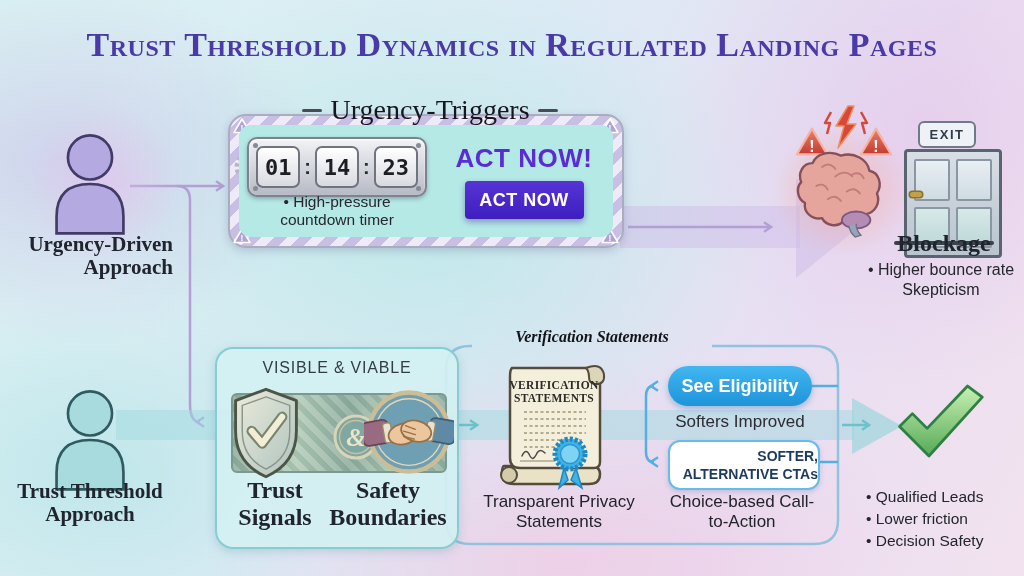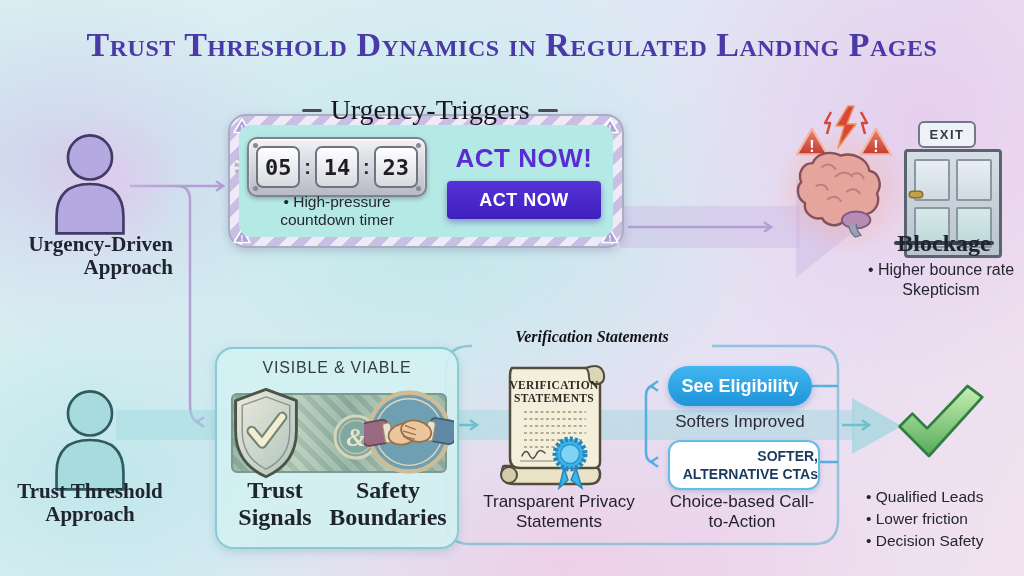--- a/index.html
+++ b/index.html
@@ -46,21 +46,21 @@
     background:linear-gradient(180deg,#ffffff,#d9dae0);
     font-family:"DejaVu Sans Mono",monospace;font-weight:bold;font-size:22px;color:#1d1d22;
     display:flex;align-items:center;justify-content:center;}
   .timer-colon{font-weight:bold;font-size:20px;color:#2a2a30;}
   .rivet{position:absolute;width:5px;height:5px;border-radius:50%;background:#868a96;}
   .gear{position:absolute;top:13px;z-index:-1;}
   .timer-caption{left:10px;top:68px;width:176px;position:absolute;text-align:center;
     font-size:15.5px;line-height:1.15;color:#26262e;}
 
   .act-headline{font-weight:bold;font-size:26px;letter-spacing:0.5px;color:#5a2cd4;}
-  .act-button{width:154px;height:38px;border-radius:4px;
+  .act-button{width:119px;height:38px;border-radius:4px;
     background:linear-gradient(180deg,#5633d6,#3e1fbe);
     color:#ffffff;font-weight:bold;font-size:18px;letter-spacing:0.5px;
     display:flex;align-items:center;justify-content:center;
     box-shadow:0 3px 6px rgba(50,20,140,0.4);cursor:pointer;}
 
   .caption-dark{font-size:18px;color:#22252b;}
 
   .exit-sign{left:918px;top:121px;width:54px;height:23px;background:#eef1f5;
     border:2px solid #707a86;border-radius:6px;display:flex;align-items:center;justify-content:center;
     font-weight:bold;font-size:13px;letter-spacing:1.5px;color:#323c48;z-index:2;}
@@ -186,21 +186,21 @@
             <circle cx="15" cy="15" r="8.5" fill="#d4d8de" stroke="#888ea0" stroke-width="2"></circle>
           </svg>
           <svg class="gear" style="right:-15px;" width="30" height="30" viewBox="0 0 30 30">
             <circle cx="15" cy="15" r="12" fill="none" stroke="#b4b8c2" stroke-width="5" stroke-dasharray="3.5 2.8"></circle>
             <circle cx="15" cy="15" r="8.5" fill="#d4d8de" stroke="#888ea0" stroke-width="2"></circle>
           </svg>
           <span class="rivet" style="left:4px;top:4px;"></span>
           <span class="rivet" style="right:4px;top:4px;"></span>
           <span class="rivet" style="left:4px;bottom:4px;"></span>
           <span class="rivet" style="right:4px;bottom:4px;"></span>
-          <div class="timer-cell">05</div>
+          <div class="timer-cell">01</div>
           <div class="timer-colon">:</div>
           <div class="timer-cell">14</div>
           <div class="timer-colon">:</div>
           <div class="timer-cell">23</div>
         </div>
         <div class="timer-caption">• High-pressure countdown timer</div>
       </div>
       <div class="ucol-right">
         <div class="act-headline">ACT NOW!</div>
         <div class="act-button">ACT NOW</div>

